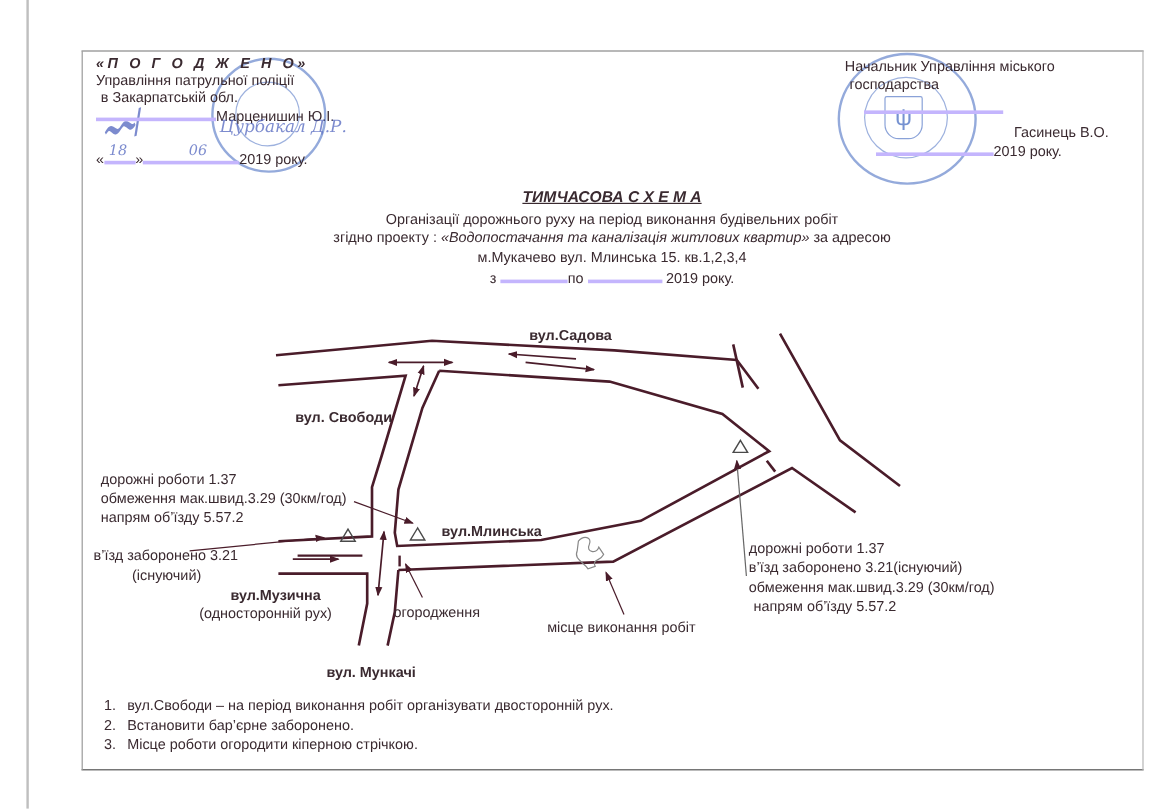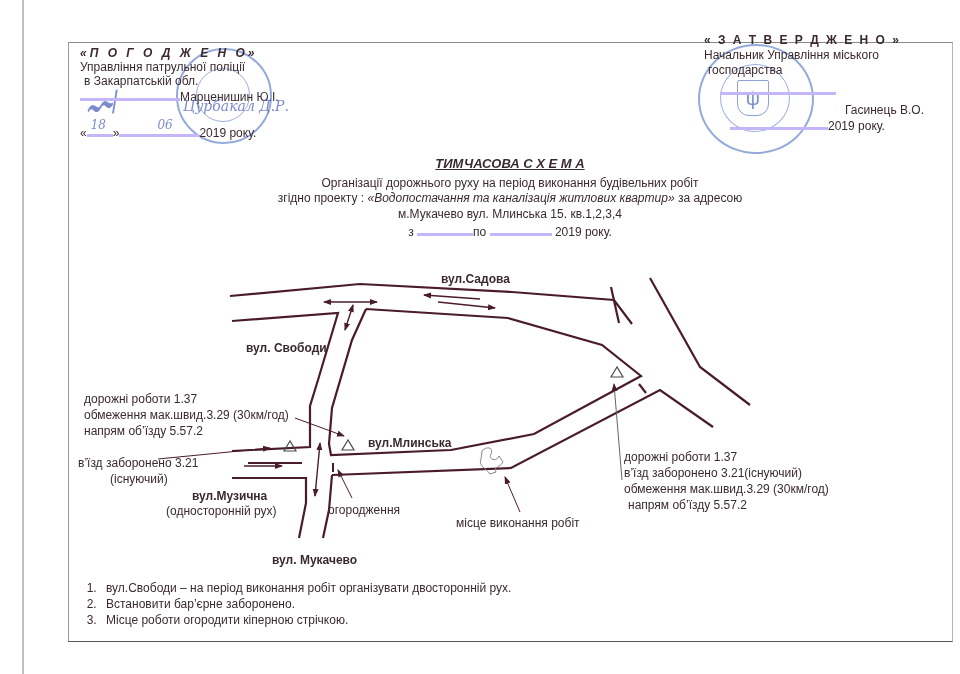--- a/index.html
+++ b/index.html
@@ -41,21 +41,20 @@
   </div>
   <div class="sig" style="left:183px;top:98px;font-size:14px;">Цурбакал Д.Р.</div>
   <div class="t" style="left:80px;top:124px;">
     <span>«</span><span class="blank" style="width:26px;position:relative;"><span class="sig" style="position:absolute;left:4px;top:-6px;font-size:12px;">18</span></span><span>»</span><span class="blank" style="width:80px;position:relative;"><span class="sig" style="position:absolute;left:38px;top:-6px;font-size:12px;">06</span></span><span>2019 року.</span>
   </div>
 
   <div class="stamp" style="left:698px;top:44px;width:112px;height:106px;"></div>
   <div class="stamp inner" style="left:720px;top:64px;width:68px;height:66px;"></div>
   <div style="position:absolute;left:737px;top:80px;width:30px;height:34px;border:1.5px solid rgba(60,100,190,0.6);border-radius:2px 2px 12px 12px;color:rgba(60,100,190,0.7);font-size:20px;text-align:center;line-height:34px;">ψ</div>
 
-  <div class="t spaced" style="left:704px;top:33px;letter-spacing:2px;font-style:normal;">« З А Т В Е Р Д Ж Е Н О »</div>
   <div class="t" style="left:704px;top:48px;">Начальник Управління  міського</div>
   <div class="t" style="left:708px;top:63px;">господарства</div>
   <div class="t" style="left:720px;top:82px;">
     <span class="blank" style="width:116px;"></span>
   </div>
   <div class="t" style="left:845px;top:81px;margin-top:22px;">Гасинець В.О.</div>
   <div class="t" style="left:730px;top:117px;">
     <span class="blank" style="width:98px;"></span><span>2019 року.</span>
   </div>
 
@@ -125,21 +124,21 @@
       <polygon points="348,440 342,450 354,450"></polygon>
       <polygon points="617,367 611,377 623,377"></polygon>
     </g>
   </svg>
 
   <div class="t bold" style="left:441px;top:272px;">вул.Садова</div>
   <div class="t bold" style="left:246px;top:341px;">вул. Свободи</div>
   <div class="t bold" style="left:368px;top:436px;">вул.Млинська</div>
   <div class="t bold" style="left:192px;top:489px;">вул.Музична</div>
   <div class="t" style="left:166px;top:504px;">(односторонній рух)</div>
-  <div class="t bold" style="left:272px;top:553px;">вул. Мукачево</div>
+  <div class="t bold" style="left:272px;top:553px;">вул. Мункачі</div>
 
   <div class="t" style="left:84px;top:392px;">дорожні роботи 1.37</div>
   <div class="t" style="left:84px;top:408px;">обмеження мак.швид.3.29 (30км/год)</div>
   <div class="t" style="left:84px;top:424px;">напрям об’їзду 5.57.2</div>
   <div class="t" style="left:78px;top:456px;">в’їзд заборонено 3.21</div>
   <div class="t" style="left:86px;top:472px;margin-left:24px;">(існуючий)</div>
   <div class="t" style="left:328px;top:503px;">огородження</div>
   <div class="t" style="left:456px;top:516px;">місце виконання робіт</div>
   <div class="t" style="left:624px;top:450px;">дорожні роботи 1.37</div>
   <div class="t" style="left:624px;top:466px;">в’їзд заборонено 3.21(існуючий)</div>

